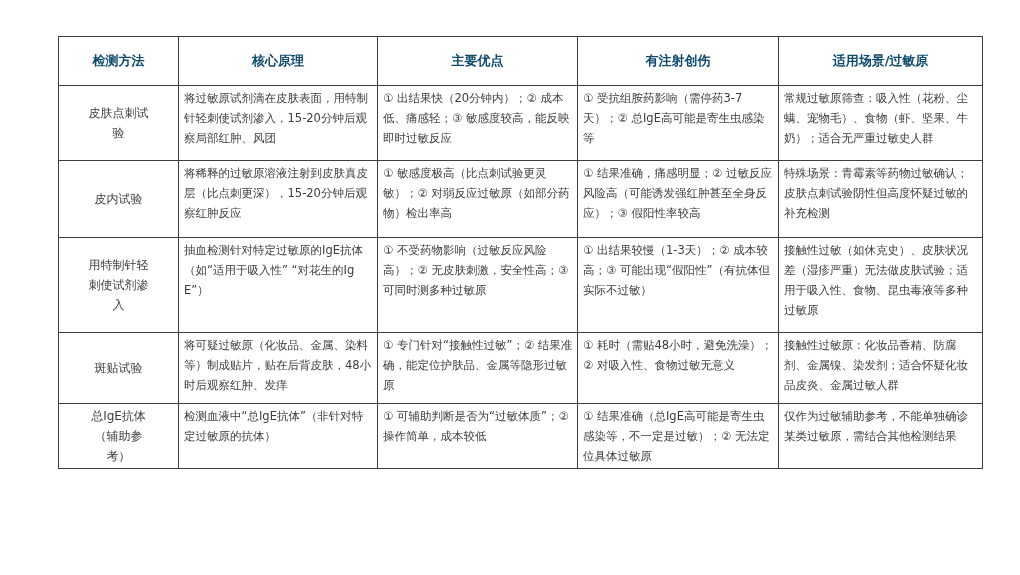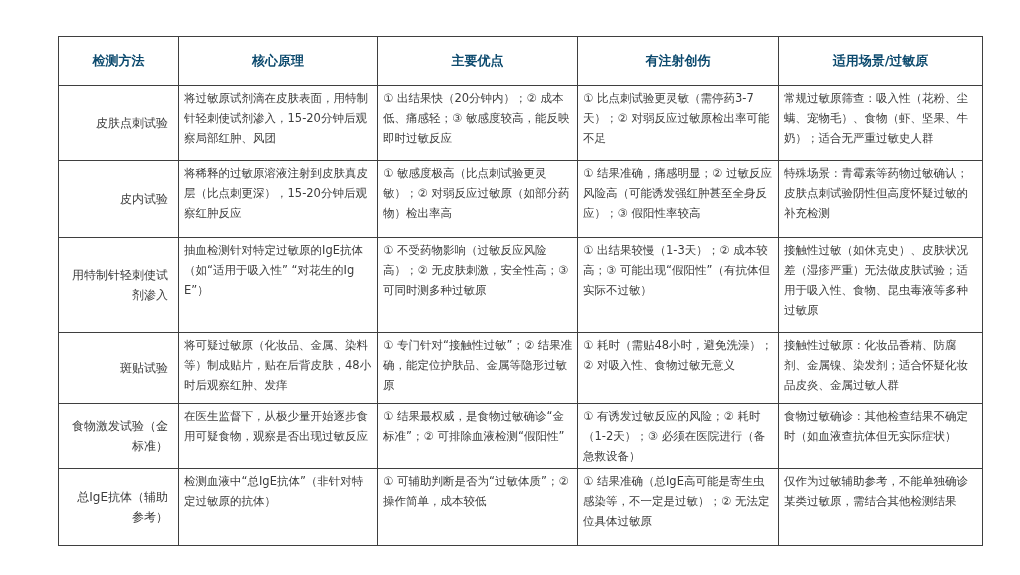--- a/index.html
+++ b/index.html
@@ -48,23 +48,23 @@
     font-size: 11.5px;
     line-height: 20px;
     vertical-align: top;
     text-align: left;
     padding: 2px 4px 2px 5px;
     color: #3c3c3c;
     word-break: break-all;
   }
   td.method {
     font-size: 12px;
-    text-align: right;
+    text-align: center;
     vertical-align: middle;
-    padding: 2px 10px;
+    padding: 2px 28px;
   }
 </style>
 </head>
 <body>
 
 <div class="table-wrap">
   <table>
     <colgroup>
       <col style="width:120px">
       <col style="width:199px">
@@ -79,21 +79,21 @@
         <th>主要优点</th>
         <th>有注射创伤</th>
         <th>适用场景/过敏原</th>
       </tr>
     </thead>
     <tbody>
       <tr>
         <td class="method">皮肤点刺试验</td>
         <td>将过敏原试剂滴在皮肤表面，用特制针轻刺使试剂渗入，15-20分钟后观察局部红肿、风团</td>
         <td>① 出结果快（20分钟内）；② 成本低、痛感轻；③ 敏感度较高，能反映即时过敏反应</td>
-        <td>① 比点刺试验更灵敏（需停药3-7天）；② 对弱反应过敏原检出率可能不足</td>
+        <td>① 受抗组胺药影响（需停药3-7天）；② 总IgE高可能是寄生虫感染等</td>
         <td>常规过敏原筛查：吸入性（花粉、尘螨、宠物毛）、食物（虾、坚果、牛奶）；适合无严重过敏史人群</td>
       </tr>
       <tr>
         <td class="method">皮内试验</td>
         <td>将稀释的过敏原溶液注射到皮肤真皮层（比点刺更深），15-20分钟后观察红肿反应</td>
         <td>① 敏感度极高（比点刺试验更灵敏）；② 对弱反应过敏原（如部分药物）检出率高</td>
         <td>① 结果准确，痛感明显；② 过敏反应风险高（可能诱发强红肿甚至全身反应）；③ 假阳性率较高</td>
         <td>特殊场景：青霉素等药物过敏确认；皮肤点刺试验阴性但高度怀疑过敏的补充检测</td>
       </tr>
       <tr>
@@ -104,27 +104,20 @@
         <td>接触性过敏（如休克史）、皮肤状况差（湿疹严重）无法做皮肤试验；适用于吸入性、食物、昆虫毒液等多种过敏原</td>
       </tr>
       <tr>
         <td class="method">斑贴试验</td>
         <td>将可疑过敏原（化妆品、金属、染料等）制成贴片，贴在后背皮肤，48小时后观察红肿、发痒</td>
         <td>① 专门针对“接触性过敏”；② 结果准确，能定位护肤品、金属等隐形过敏原</td>
         <td>① 耗时（需贴48小时，避免洗澡）；② 对吸入性、食物过敏无意义</td>
         <td>接触性过敏原：化妆品香精、防腐剂、金属镍、染发剂；适合怀疑化妆品皮炎、金属过敏人群</td>
       </tr>
       <tr>
-        <td class="method">食物激发试验（金标准）</td>
-        <td>在医生监督下，从极少量开始逐步食用可疑食物，观察是否出现过敏反应</td>
-        <td>① 结果最权威，是食物过敏确诊“金标准”；② 可排除血液检测“假阳性”</td>
-        <td>① 有诱发过敏反应的风险；② 耗时（1-2天）；③ 必须在医院进行（备急救设备）</td>
-        <td>食物过敏确诊：其他检查结果不确定时（如血液查抗体但无实际症状）</td>
-      </tr>
-      <tr>
         <td class="method">总IgE抗体（辅助参考）</td>
         <td>检测血液中“总IgE抗体”（非针对特定过敏原的抗体）</td>
         <td>① 可辅助判断是否为“过敏体质”；② 操作简单，成本较低</td>
         <td>① 结果准确（总IgE高可能是寄生虫感染等，不一定是过敏）；② 无法定位具体过敏原</td>
         <td>仅作为过敏辅助参考，不能单独确诊某类过敏原，需结合其他检测结果</td>
       </tr>
     </tbody>
   </table>
 </div>
 

